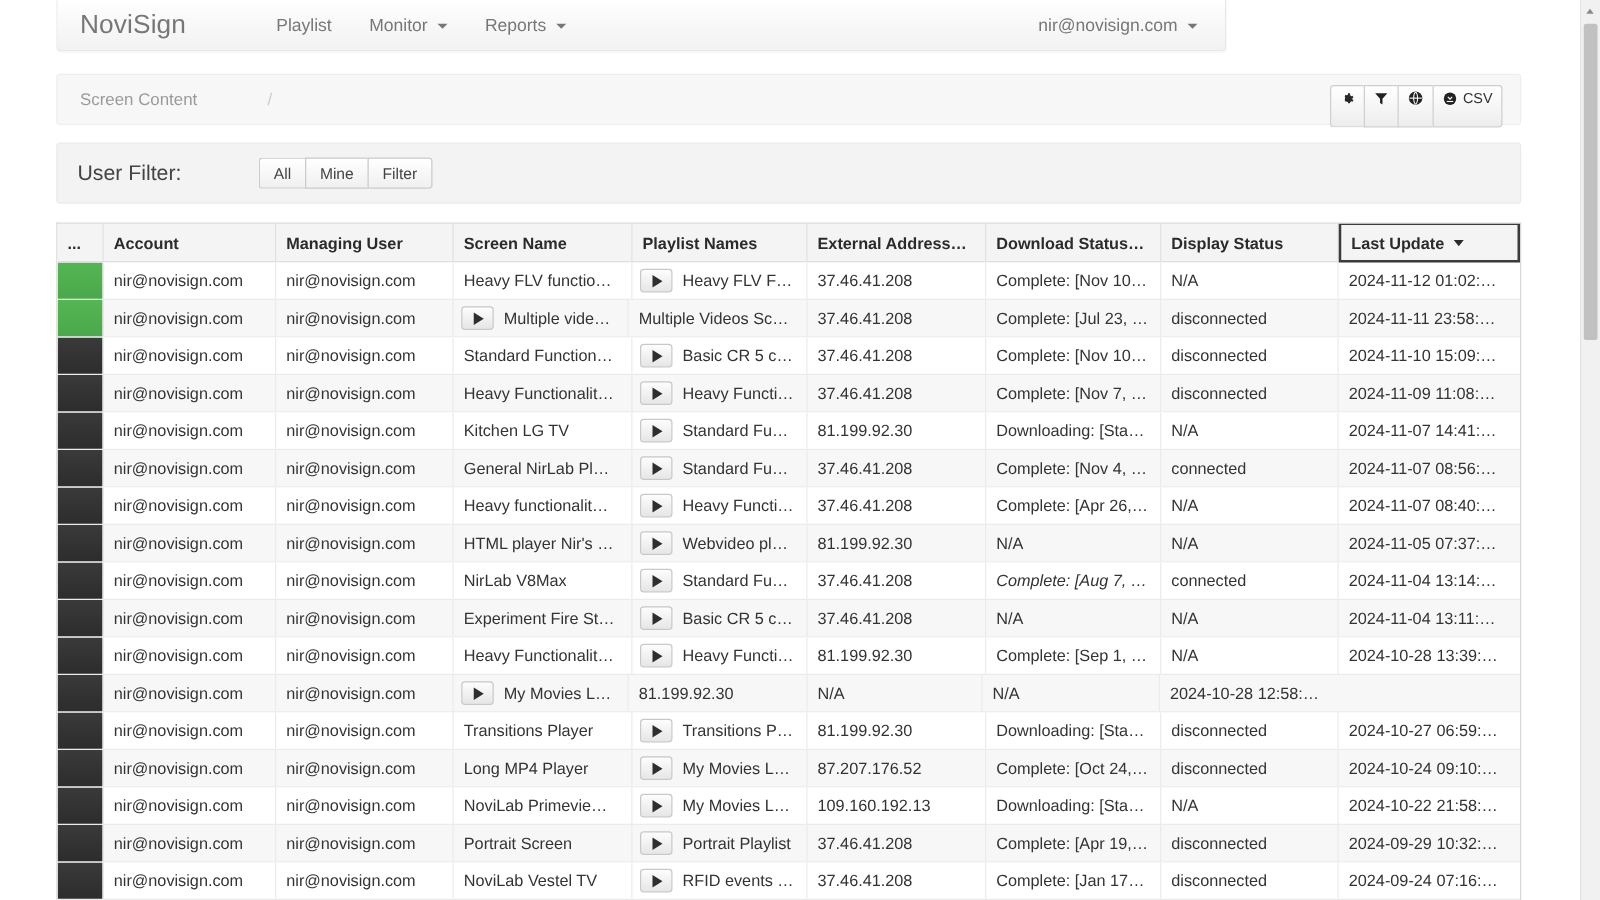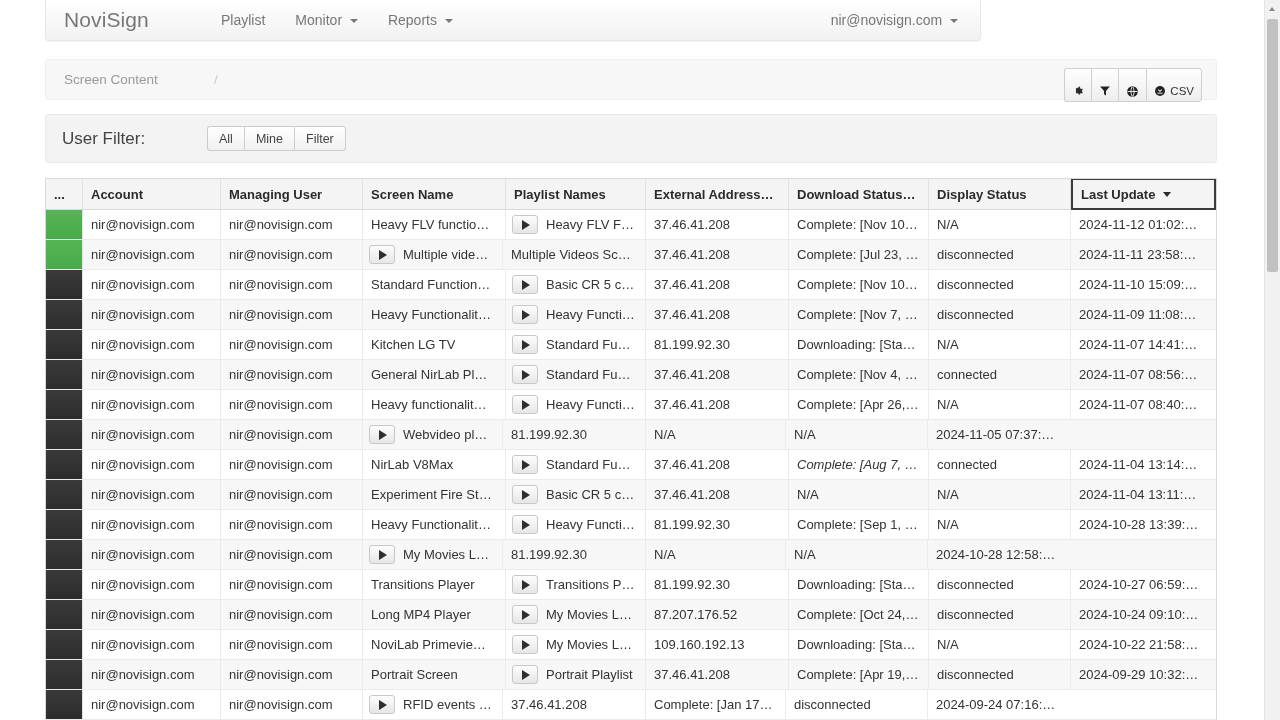--- a/index.html
+++ b/index.html
@@ -134,21 +134,21 @@
   .tool-group {
     position: absolute;
     right: 14px; top: 8px;
     display: flex;
   }
   .tool-btn {
     height: 30px;
     min-width: 26px;
     padding: 16px 7px;
     display: flex;
-    align-items: flex-start;
+    align-items: flex-end;
     justify-content: center;
     gap: 4px;
     background: linear-gradient(to bottom, #ffffff 0%, #ededed 100%);
     border: 1px solid #cfcfcf;
     border-right: none;
     font-size: 11.5px;
     color: #333333;
     cursor: pointer;
   }
   .tool-btn:first-child { border-radius: 3px 0 0 3px; }
@@ -613,20 +613,23 @@
           <div class="grid-row alt">
             <div class="cell swatch-cell" style="width: 37px; flex: 0 0 37px;">
               <div class="swatch off"></div>
             </div>
             <div class="cell" style="width: 138px; flex: 0 0 138px;">
               <span class="txt">nir@novisign.com</span>
             </div>
             <div class="cell" style="width: 142px; flex: 0 0 142px;">
               <span class="txt">nir@novisign.com</span>
             </div>
+            <div class="cell" style="width: 143px; flex: 0 0 143px;">
+              <span class="txt">HTML player Nir's …</span>
+            </div>
             <div class="cell playlist-cell" style="width: 140px; flex: 0 0 140px;">
               <div class="play-btn"></div>
               <span class="txt">Webvideo pla…</span>
             </div>
             <div class="cell" style="width: 143px; flex: 0 0 143px;">
               <span class="txt">81.199.92.30</span>
             </div>
             <div class="cell" style="width: 140px; flex: 0 0 140px;">
               <span class="txt">N/A</span>
             </div>
@@ -876,20 +879,23 @@
           </div>
           <div class="grid-row">
             <div class="cell swatch-cell" style="width: 37px; flex: 0 0 37px;">
               <div class="swatch off"></div>
             </div>
             <div class="cell" style="width: 138px; flex: 0 0 138px;">
               <span class="txt">nir@novisign.com</span>
             </div>
             <div class="cell" style="width: 142px; flex: 0 0 142px;">
               <span class="txt">nir@novisign.com</span>
+            </div>
+            <div class="cell" style="width: 143px; flex: 0 0 143px;">
+              <span class="txt">NoviLab Vestel TV</span>
             </div>
             <div class="cell playlist-cell" style="width: 140px; flex: 0 0 140px;">
               <div class="play-btn"></div>
               <span class="txt">RFID events …</span>
             </div>
             <div class="cell" style="width: 143px; flex: 0 0 143px;">
               <span class="txt">37.46.41.208</span>
             </div>
             <div class="cell" style="width: 140px; flex: 0 0 140px;">
               <span class="txt">Complete: [Jan 17…</span>

